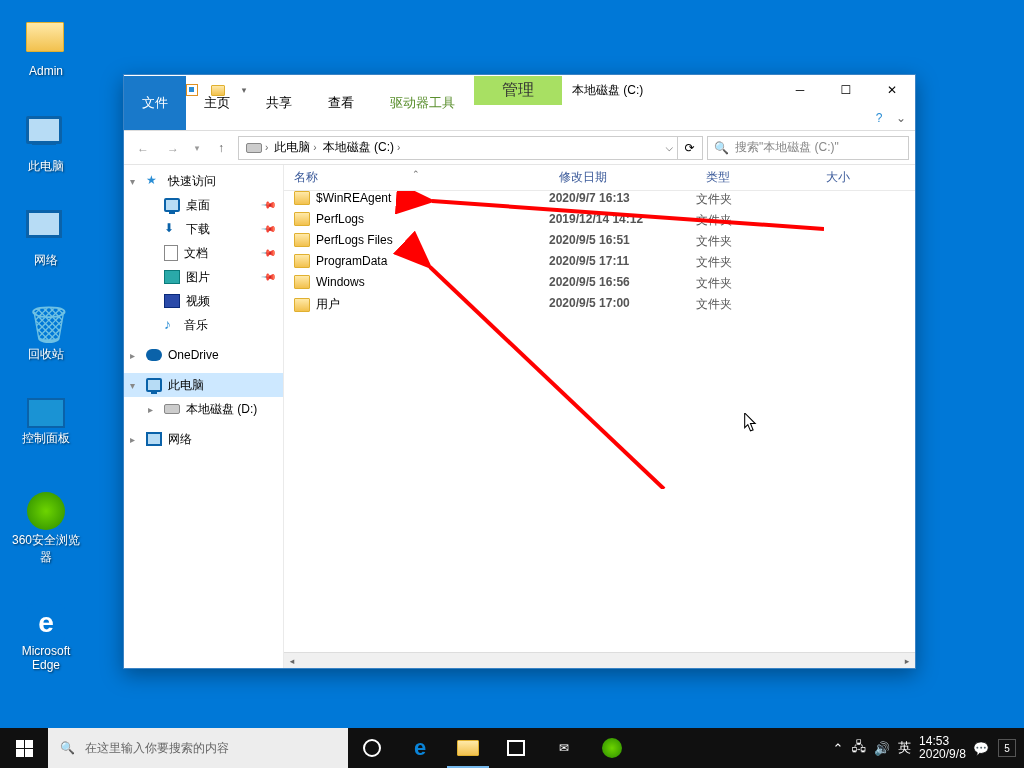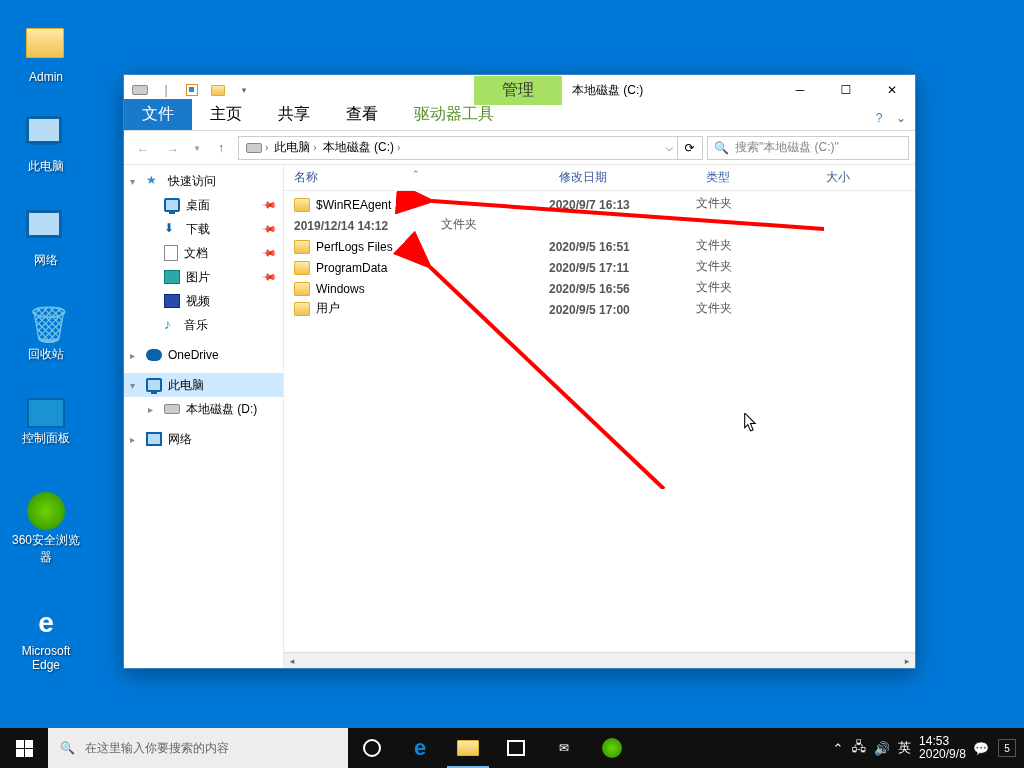--- a/index.html
+++ b/index.html
@@ -16,21 +16,21 @@
 .qat{display:flex;align-items:center;height:30px;padding-left:4px;gap:2px;}
 .qat .ico{width:24px;height:22px;display:flex;align-items:center;justify-content:center;}
 .title-area{flex:1;display:flex;align-items:center;height:30px;}
 .manage-tab{background:#a8e063;color:#333;padding:4px 28px;margin-left:218px;font-size:16px;}
 .win-title{padding-left:10px;color:#000;font-size:12px;}
 .win-ctrls{display:flex;}
 .win-btn{width:46px;height:30px;display:flex;align-items:center;justify-content:center;color:#000;}
 
 
 .ribbon{height:26px;background:#fff;display:flex;align-items:flex-end;border-bottom:1px solid #ddd;position:relative;}
-.rtab{padding:5px 18px;color:#000;font-size:16px;margin-top:45px;}
+.rtab{padding:18px 18px;color:#000;font-size:13px;margin-top:45px;}
 .rtab.file{background:#1979ca;color:#fff;}
 .rtab.context{color:#5a8f2e;}
 .rib-collapse{position:absolute;right:4px;top:4px;width:20px;height:18px;display:flex;align-items:center;justify-content:center;}
 
 
 .addr-row{height:34px;background:#fff;border-bottom:1px solid #e5e5e5;display:flex;align-items:center;padding:3px 6px;gap:4px;}
 .nav-btn{width:26px;height:26px;display:flex;align-items:center;justify-content:center;color:#999;}
 .nav-btn.enabled{color:#5d5d5d;}
 .addr-bar{flex:1;height:24px;border:1px solid #ccc;display:flex;align-items:center;padding:0 4px;background:#fff;}
 .addr-seg{display:flex;align-items:center;gap:3px;padding:0 3px;}
@@ -52,21 +52,21 @@
 .content{flex:1;display:flex;flex-direction:column;min-width:0;}
 .cols{height:26px;display:flex;align-items:center;border-bottom:1px solid #eaeaea;color:#3b5a9a;font-size:12px;}
 .col{padding-left:10px;display:flex;align-items:flex-start;gap:4px;}
 .col.name{width:265px;}
 .col.date{width:147px;}
 .col.type{width:120px;}
 .col.size{flex:1;}
 .sort-arrow{font-size:9px;color:#666;margin-left:90px;}
 
 .file-list{flex:1;overflow:auto;position:relative;}
-.file-row{height:21px;display:flex;align-items:flex-end;padding-left:10px;}
+.file-row{height:21px;display:flex;align-items:flex-start;padding-left:10px;}
 .file-row .fname{width:255px;display:flex;align-items:center;gap:6px;}
 .file-row .fdate{width:147px;color:#555;font-weight:bold;}
 .file-row .ftype{width:120px;color:#555;}
 .folder-ico{width:16px;height:14px;background:linear-gradient(#ffe9a8,#f2c14e);border-radius:1px;border:1px solid #e0b030;position:relative;}
 
 .hscroll{height:16px;background:#f0f0f0;border-top:1px solid #ddd;display:flex;align-items:center;}
 .hscroll .harrow{width:16px;height:16px;display:flex;align-items:center;justify-content:center;color:#666;font-size:9px;}
 .hscroll .htrack{flex:1;height:16px;position:relative;}
 
 .status{height:24px;border-top:1px solid #eaeaea;display:flex;align-items:center;padding:0 8px;justify-content:space-between;color:#444;}
@@ -100,21 +100,21 @@
 .cloud-ico{width:16px;height:12px;background:#0a62a9;border-radius:6px;}
 .net-ico{width:16px;height:14px;border:2px solid #0a62a9;background:#b7dcf5;}
 .img-ico{width:16px;height:14px;background:#2aa9a9;border:1px solid #0a7a7a;}
 .vid-ico{width:16px;height:14px;background:#2a4aa9;border:1px solid #0a2a7a;}
 .doc-ico{width:14px;height:16px;background:#fff;border:1px solid #888;}
 .mus-ico{width:14px;height:16px;color:#2a8dd4;font-size:14px;line-height:14px;}
 </style>
 </head>
 <body>
 
-<div class="desktop-icon" style="top:28px;left:10px">
+<div class="desktop-icon" style="top:22px;left:10px">
   <div class="di-ico">
       <div class="folder-ico" style="width:38px;height:30px"></div>
     </div>
   <div class="di-lbl">Admin</div>
 </div>
 <div class="desktop-icon" style="top:116px;left:10px">
   <div class="di-ico">
       <div class="monitor-ico" style="width:36px;height:28px;border-width:3px"></div>
     </div>
   <div class="di-lbl">此电脑</div>
@@ -289,20 +289,24 @@
 
         <div class="file-row">
             <div class="fname">
               <div class="folder-ico"></div>
               <span>$WinREAgent</span>
             </div>
             <div class="fdate">2020/9/7 16:13</div>
             <div class="ftype">文件夹</div>
           </div>
           <div class="file-row">
+            <div class="fname">
+              <div class="folder-ico"></div>
+              <span>PerfLogs</span>
+            </div>
             <div class="fdate">2019/12/14 14:12</div>
             <div class="ftype">文件夹</div>
           </div>
           <div class="file-row">
             <div class="fname">
               <div class="folder-ico"></div>
               <span>PerfLogs Files</span>
             </div>
             <div class="fdate">2020/9/5 16:51</div>
             <div class="ftype">文件夹</div>

